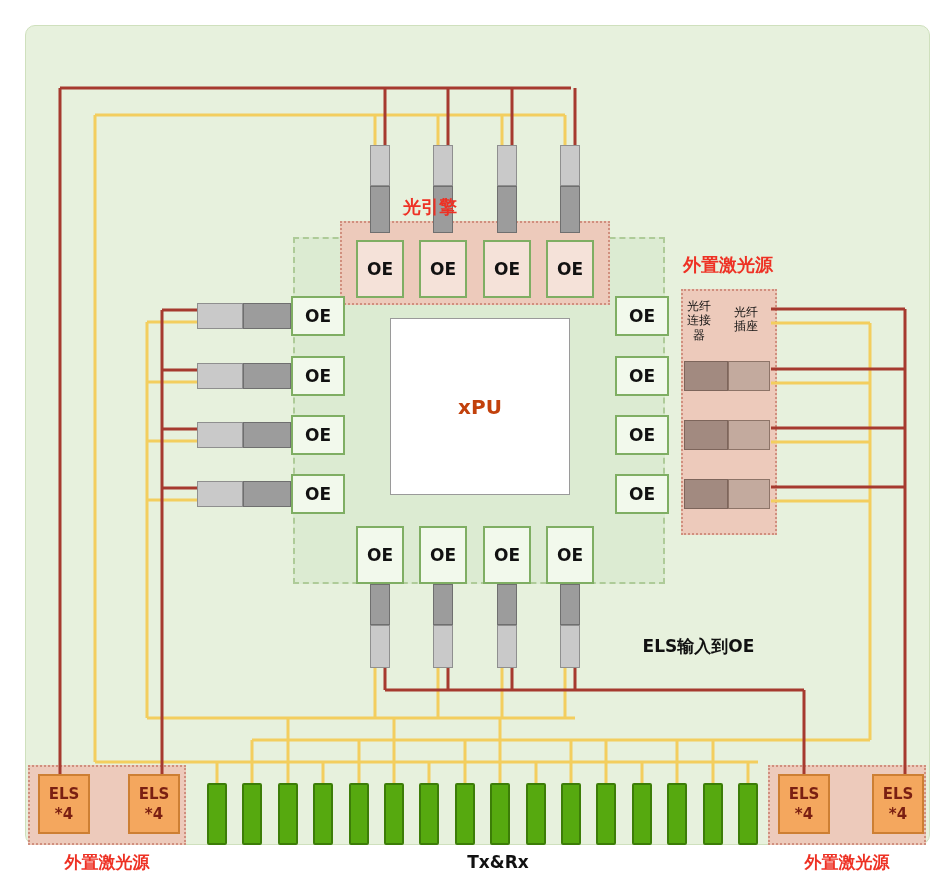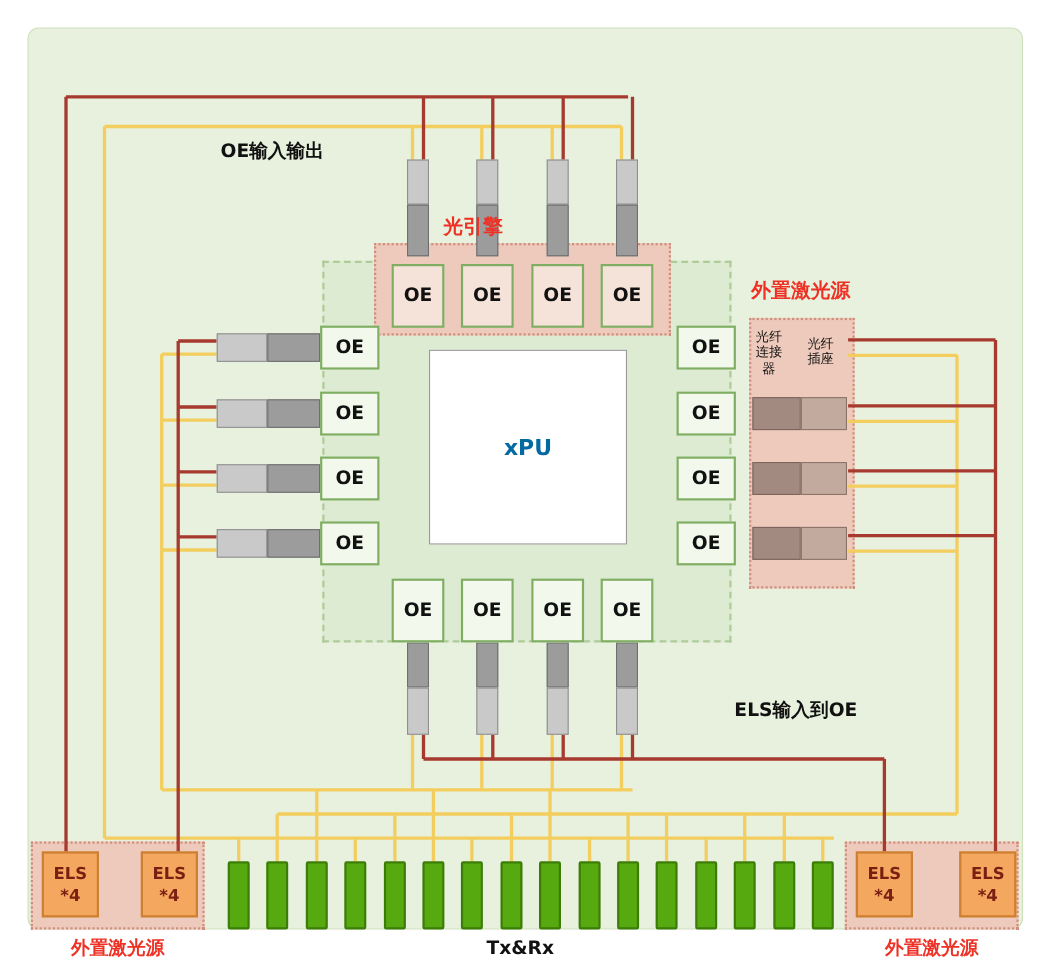--- a/index.html
+++ b/index.html
@@ -28,21 +28,21 @@
   svg.wires{position:absolute;left:0;top:0;width:952px;height:886px;pointer-events:none;}
   .wire-y{stroke:var(--io-fiber-yellow);stroke-width:3;fill:none;}
   .wire-r{stroke:var(--els-fiber-red);stroke-width:3;fill:none;}
   .oe{position:absolute;border:2px solid var(--oe-border-green);box-sizing:border-box;
     display:flex;align-items:center;justify-content:center;font-weight:bold;font-size:17px;color:#111;}
   .oe-top{top:240px;width:48px;height:58px;background:rgba(255,255,255,0.45);}
   .oe-bottom{top:526px;width:48px;height:58px;background:#f2f9ec;}
   .oe-side{width:54px;height:40px;background:#f2f9ec;}
   .xpu{position:absolute;left:390px;top:318px;width:180px;height:177px;background:#fff;
     border:1px solid #9a9a9a;display:flex;align-items:center;justify-content:center;
-    font-weight:bold;font-size:20px;color:#0369a1;box-sizing:border-box;}
+    font-weight:bold;font-size:20px;color:#c2410c;box-sizing:border-box;}
   .conn-v{position:absolute;top:145px;width:20px;display:flex;flex-direction:column;}
   .conn-vb{position:absolute;top:584px;width:20px;display:flex;flex-direction:column;}
   .conn-h{position:absolute;left:197px;height:26px;display:flex;}
   .conn-p{position:absolute;left:684px;height:30px;display:flex;}
   .seg{box-sizing:border-box;border:1px solid #8f8f8f;}
   .seg.light{background:#c9c9c9;border-color:#8f8f8f;}
   .seg.dark{background:#9c9c9c;border-color:#6f6f6f;}
   .seg.socket{background:#a28a80;border-color:#7d655b;}
   .seg.plug{background:#c3aa9e;border-color:#8d7468;}
   .els-box{position:absolute;top:774px;width:52px;height:60px;background:var(--els-box-orange);
@@ -198,26 +198,25 @@
   <div class="bar" style="left:490px"></div>
   <div class="bar" style="left:526px"></div>
   <div class="bar" style="left:561px"></div>
   <div class="bar" style="left:596px"></div>
   <div class="bar" style="left:632px"></div>
   <div class="bar" style="left:667px"></div>
   <div class="bar" style="left:703px"></div>
   <div class="bar" style="left:738px"></div>
 
   <div class="lab" style="left:160px;top:126px;width:175px">
-    <div>OE输入输出</div>
   </div>
   <div class="lab red" style="left:375px;top:193px;width:110px;font-size:18px">光引擎</div>
   <div class="lab red" style="left:668px;top:251px;width:120px;font-size:18px">外置激光源</div>
   <div class="lab small" style="left:685px;top:299px;width:28px">光纤连接器</div>
   <div class="lab small" style="left:732px;top:305px;width:28px">光纤插座</div>
-  <div class="lab" style="left:641px;top:634px;width:165px">
+  <div class="lab" style="left:616px;top:634px;width:165px">
     <div>ELS输入到OE</div>
   </div>
   <div class="lab red" style="left:28px;top:850px;width:158px">外置激光源</div>
-  <div class="lab" style="left:415px;top:850px;width:116px">Tx&amp;Rx</div>
+  <div class="lab" style="left:440px;top:850px;width:116px">Tx&amp;Rx</div>
   <div class="lab red" style="left:768px;top:850px;width:158px">外置激光源</div>
 
 </div>
 
 </body></html>

